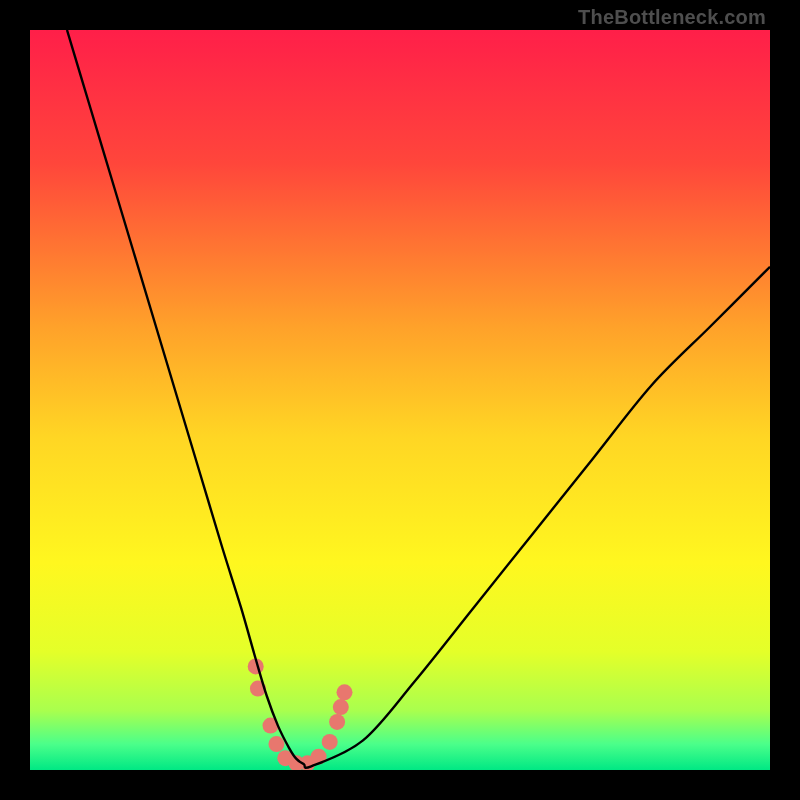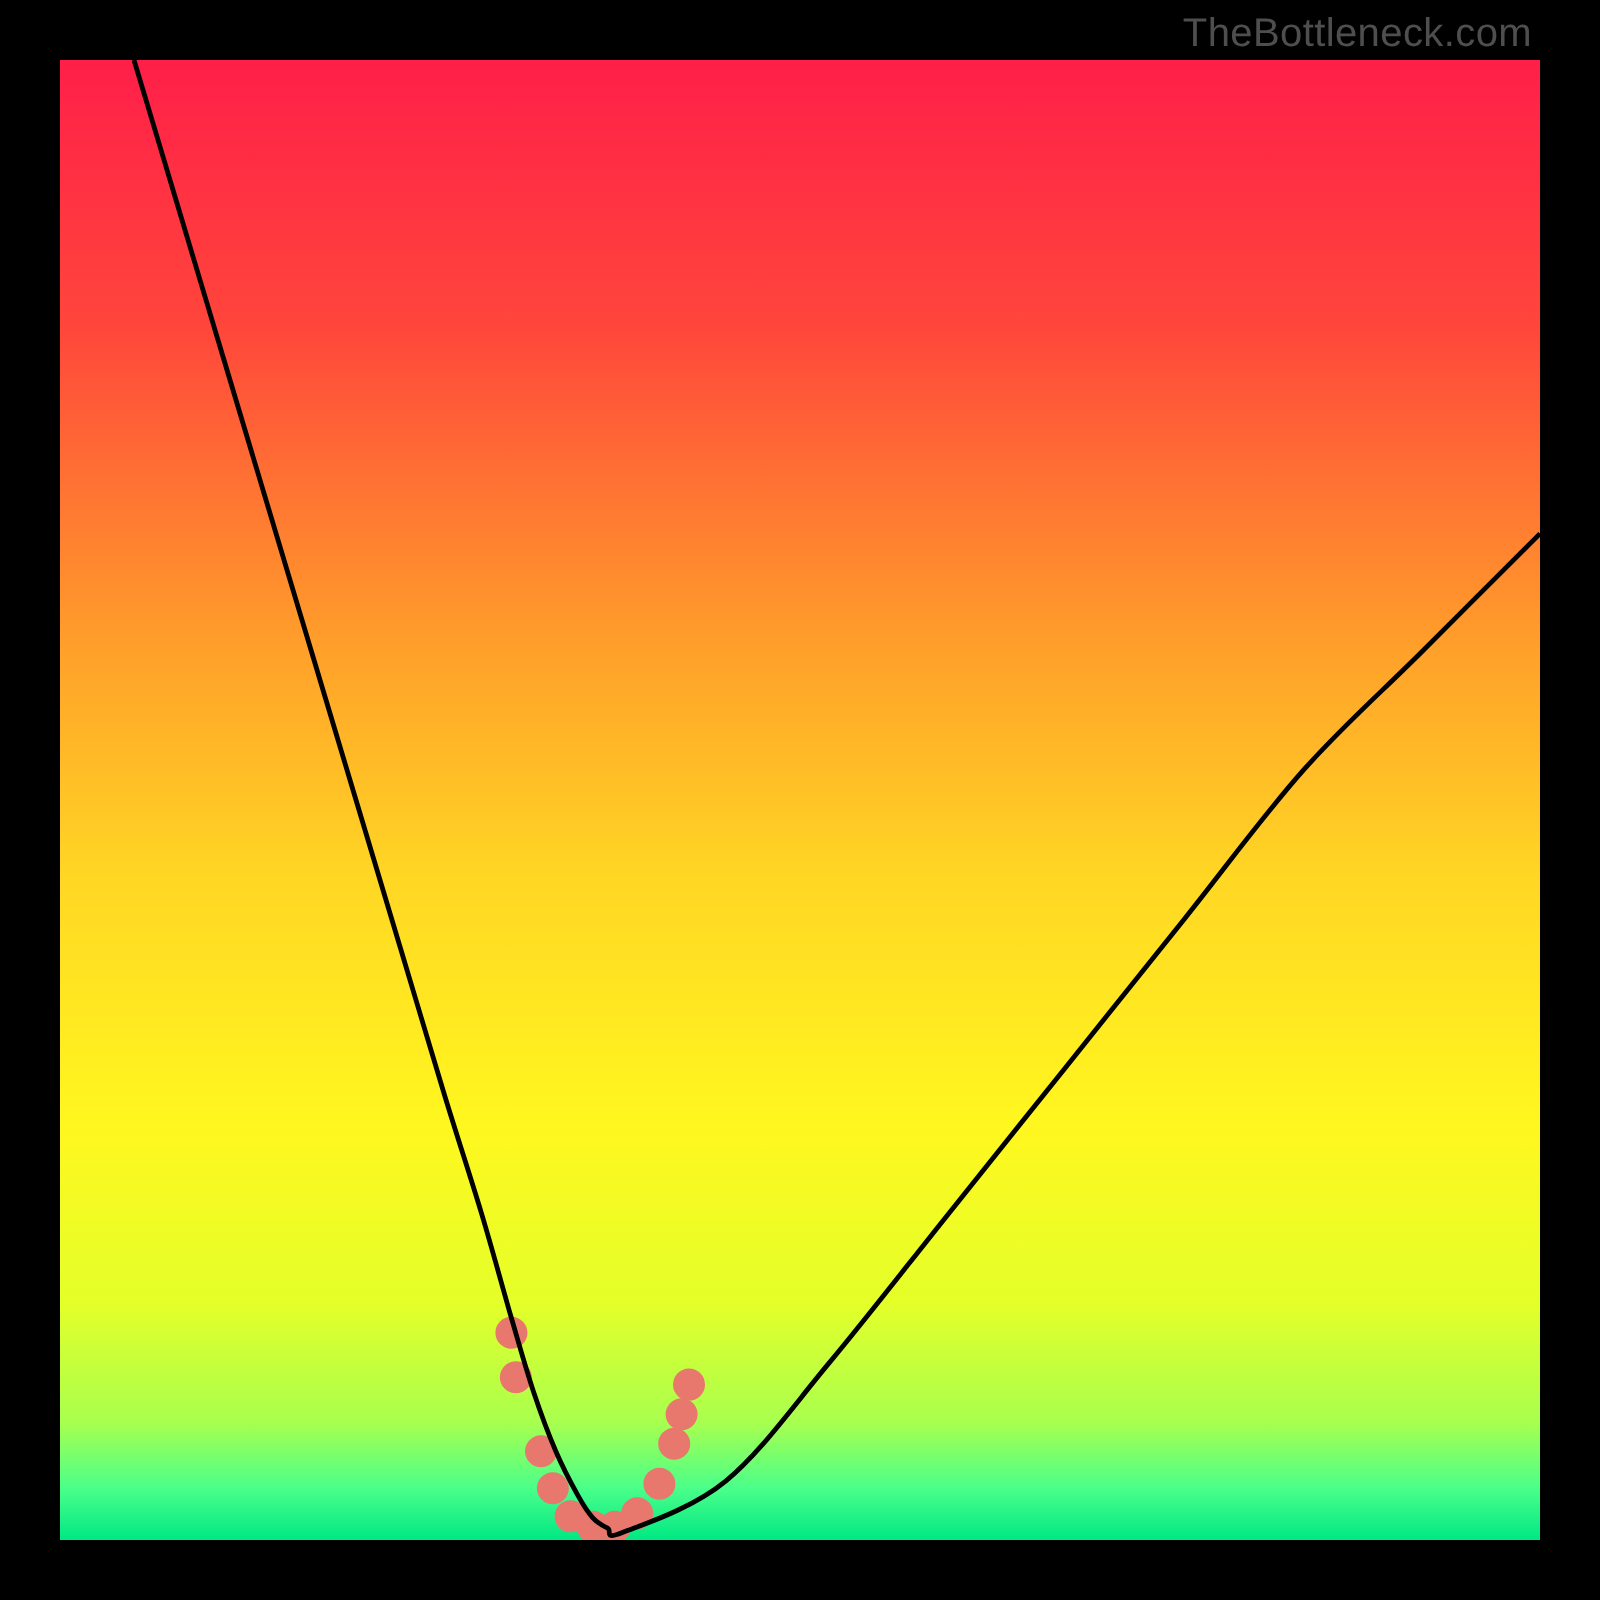--- a/index.html
+++ b/index.html
@@ -29,21 +29,21 @@
     position: absolute;
     left: 0; top: 0; width: 100%; height: 100%;
   }
   .watermark {
     position: absolute;
     top: 6px;
     right: 34px;
     color: #4e4e4e;
     font-size: 20px;
     letter-spacing: 0.2px;
-    font-weight: 400;
+    font-weight: 700;
   }
   svg.curve {
     position: absolute;
     left: 0; top: 0;
     width: 740px;
     height: 740px;
   }
 </style>
 </head>
 <body>

